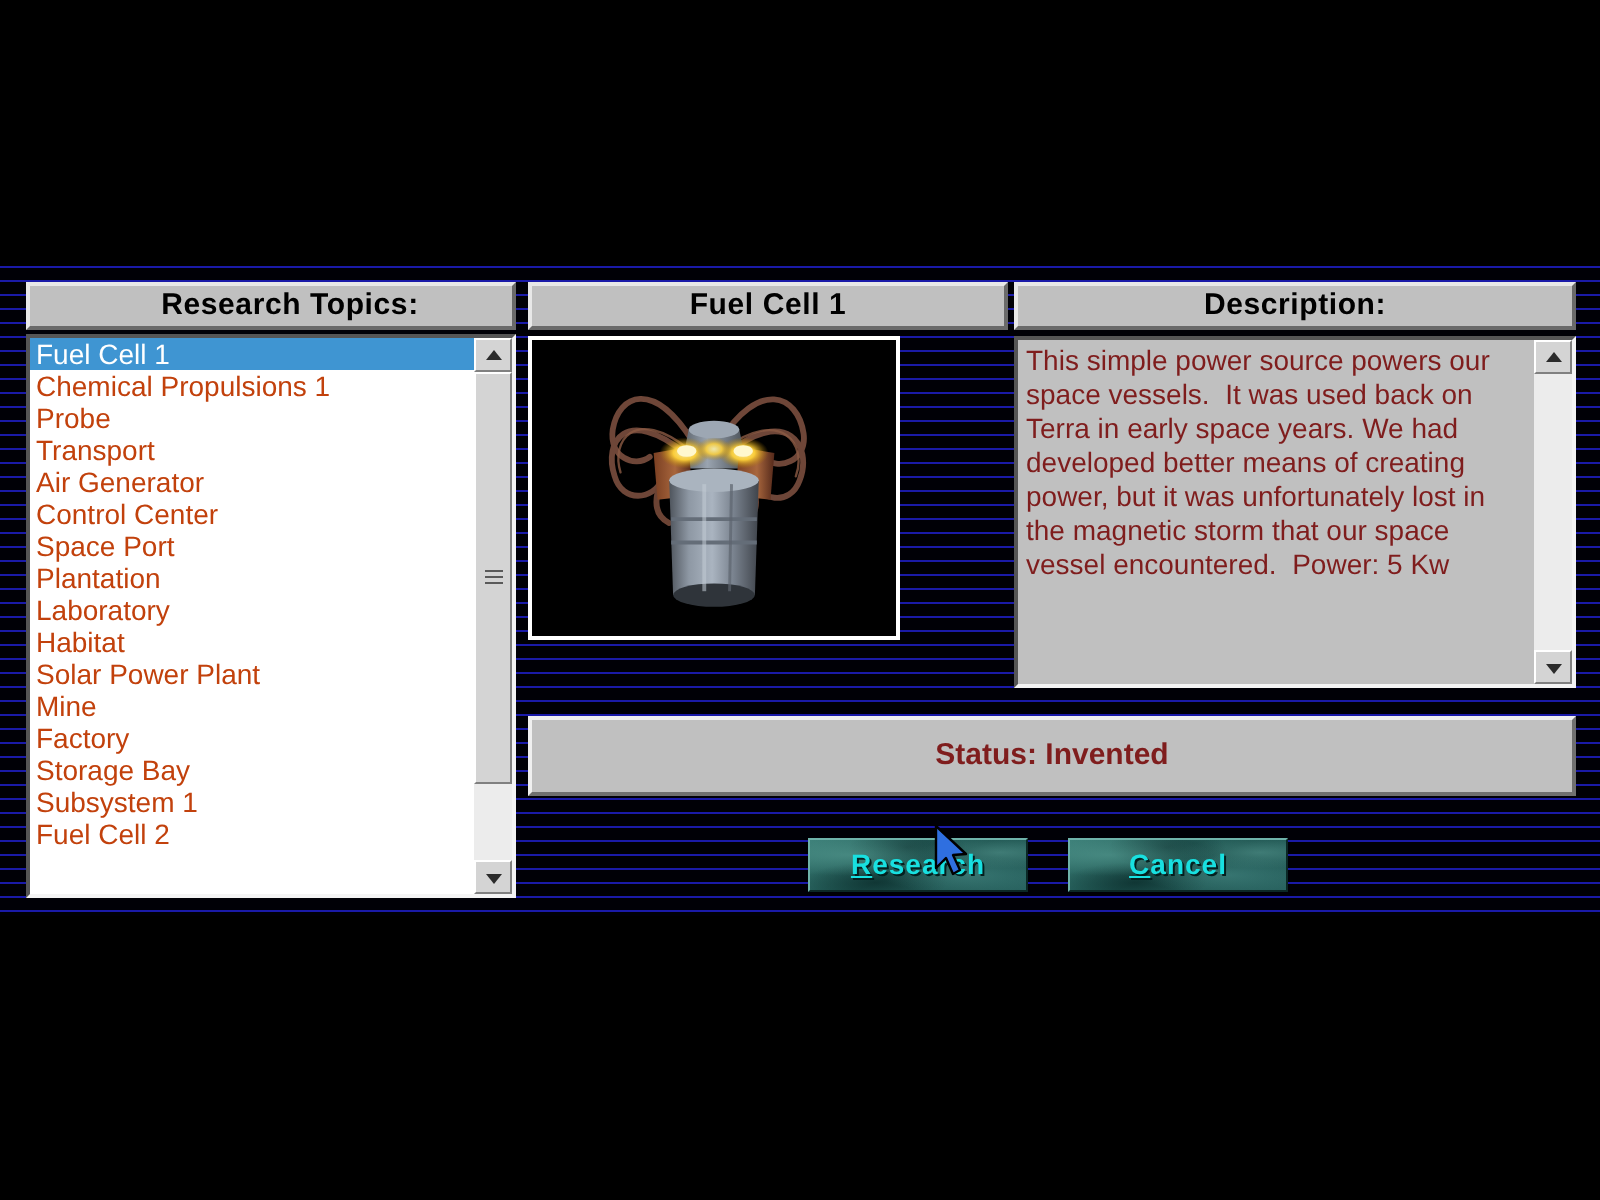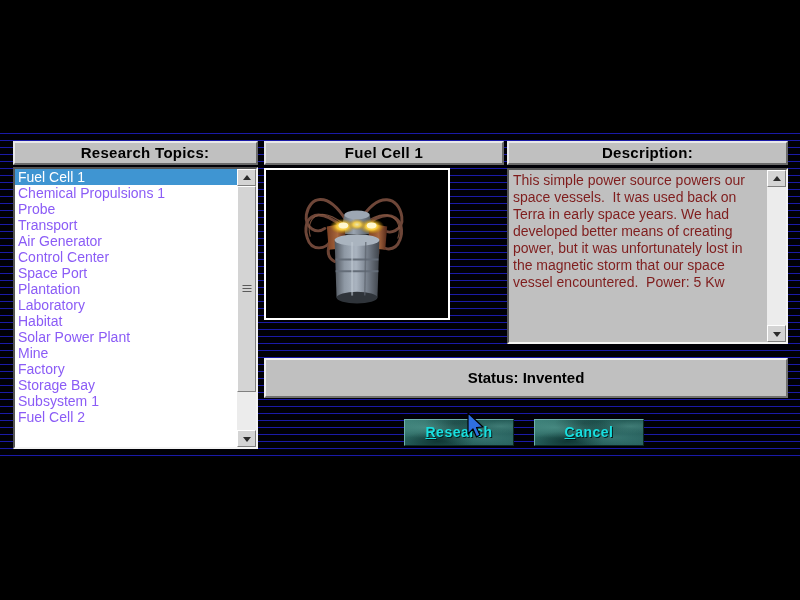--- a/index.html
+++ b/index.html
@@ -94,21 +94,21 @@
     width: 222px;
     height: 278px;
     overflow: hidden;
     background: #ffffff;
   }
   .topic-item {
     height: 16px;
     line-height: 16px;
     padding: 0 0 0 3px;
     font-size: 14px;
-    color: #8b5cf6;
+    color: #c2410c;
     white-space: nowrap;
     overflow: hidden;
   }
   .topic-item.selected {
     background: #3f95d2;
     color: #ffffff;
   }
 
   
   .vscroll {
@@ -234,21 +234,21 @@
     background: #c0c0c0;
     border-top: 2px solid #f0f0f0;
     border-left: 2px solid #f0f0f0;
     border-right: 2px solid #707070;
     border-bottom: 2px solid #707070;
     box-sizing: border-box;
     text-align: center;
     line-height: 36px;
     font-size: 15px;
     font-weight: bold;
-    color: #000000;
+    color: #7f1d1d;
   }
 
   
   .action-btn {
     position: absolute;
     top: 278px;
     width: 110px;
     height: 27px;
     box-sizing: border-box;
     background-color: #2d6a66;

